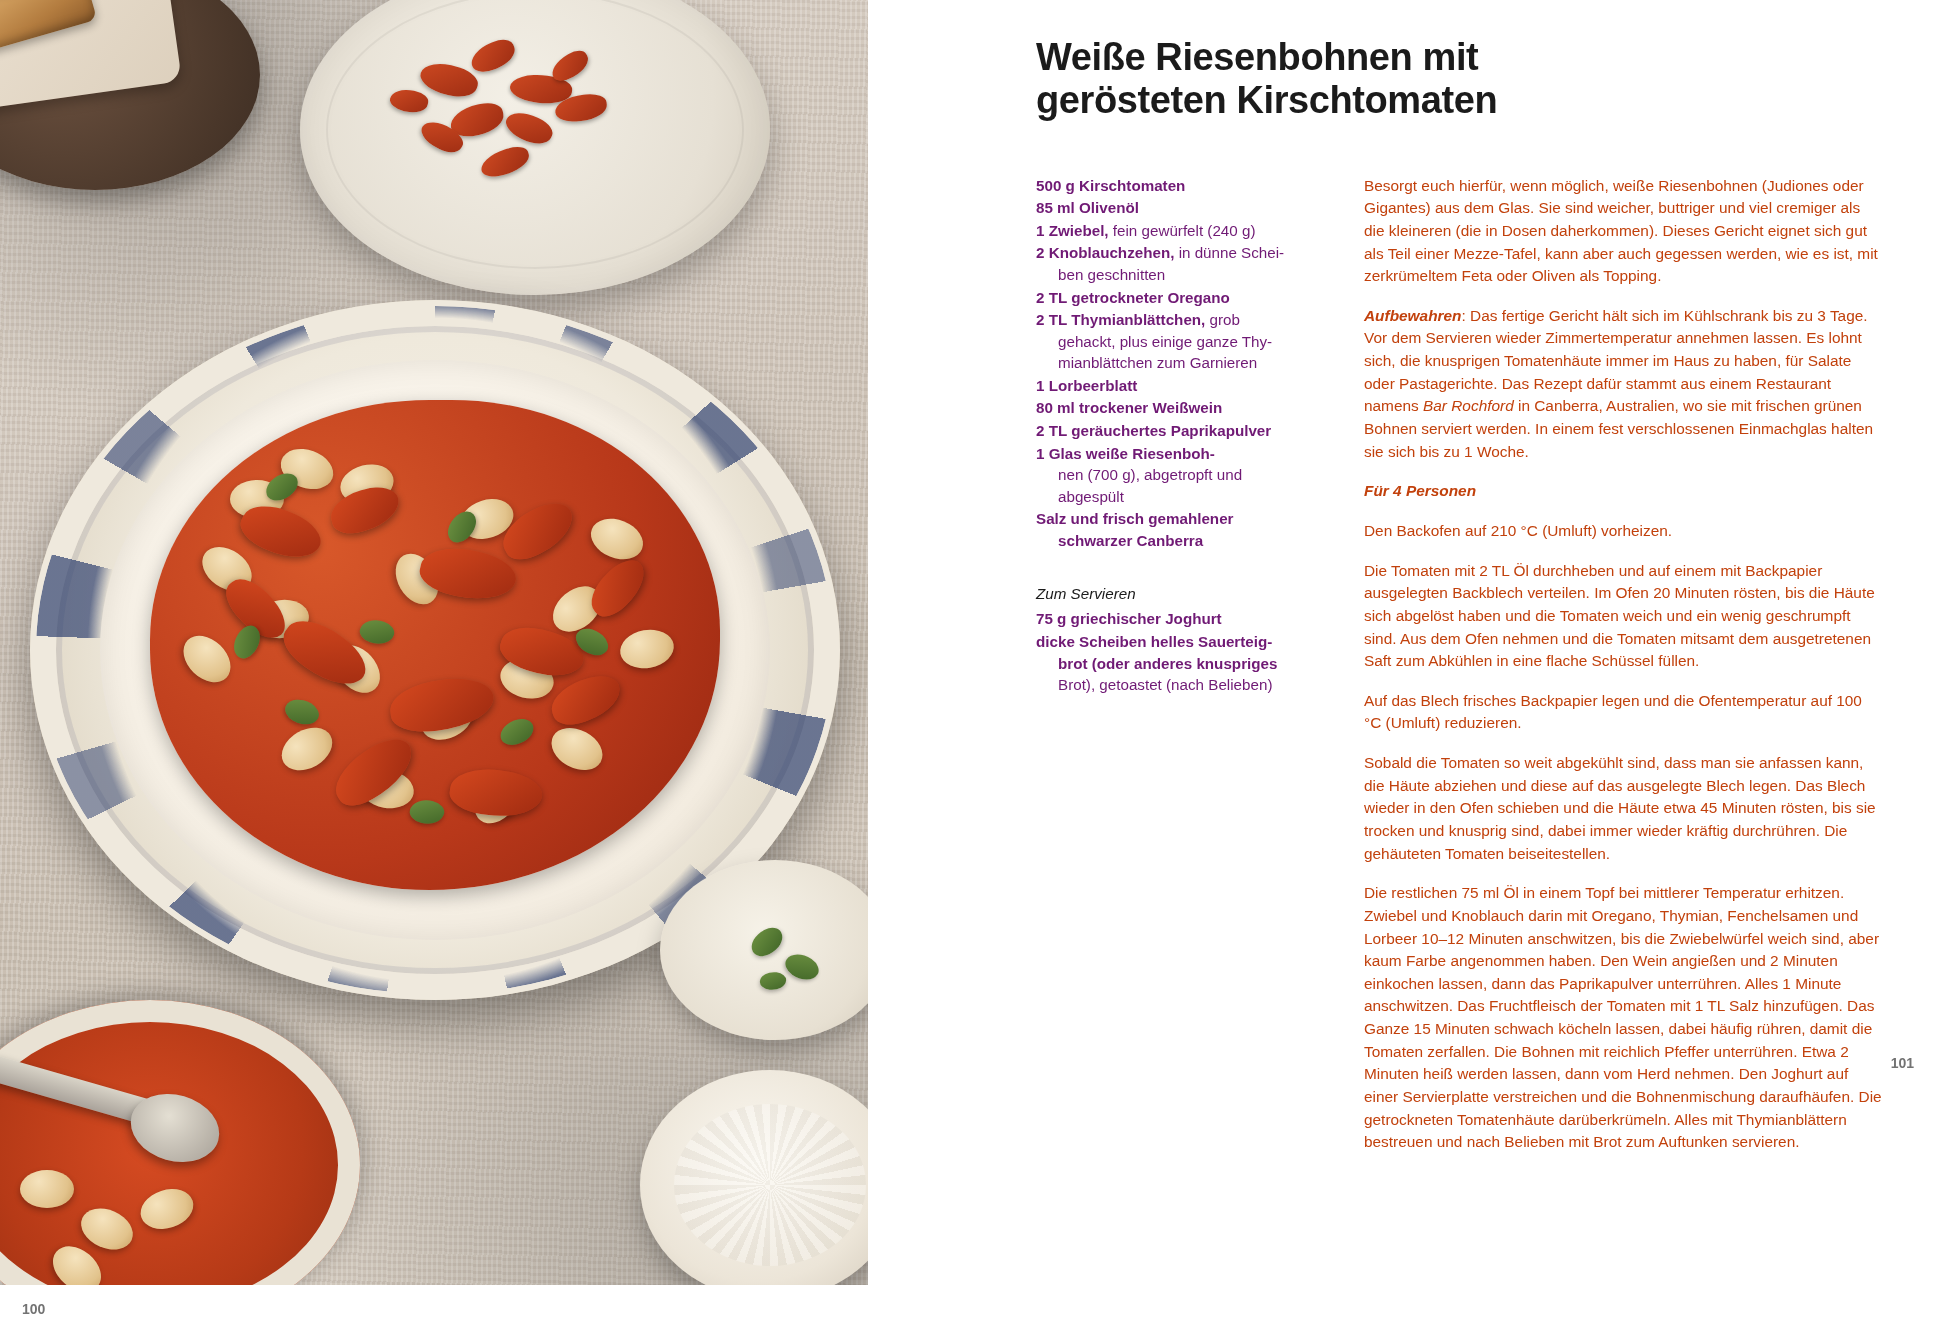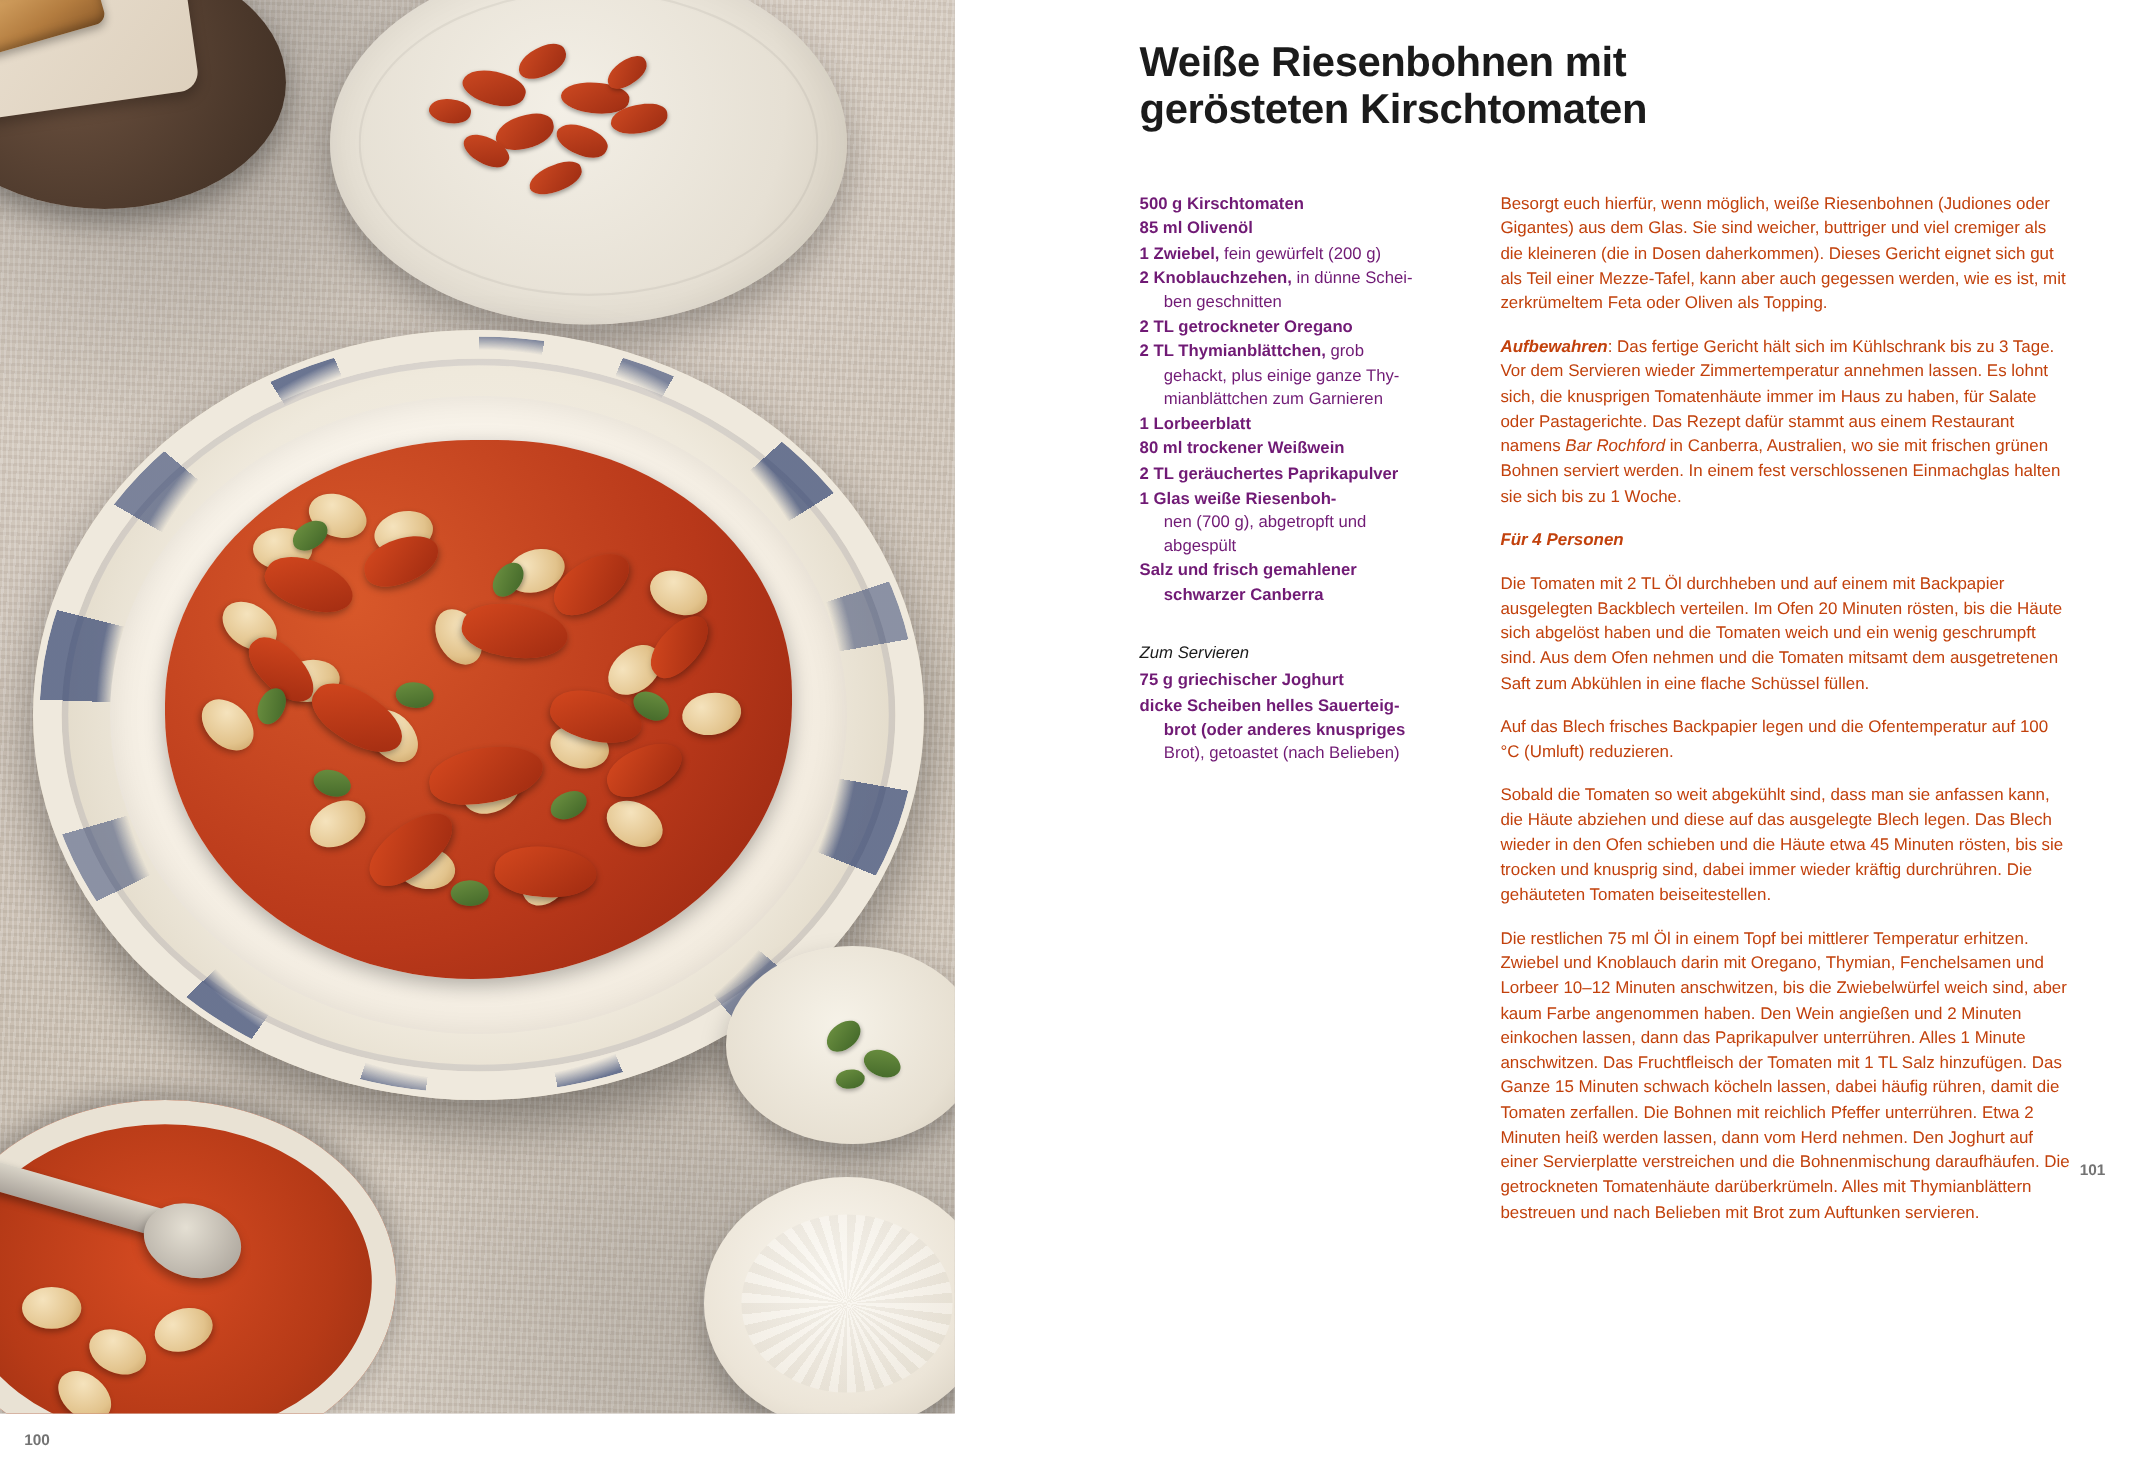--- a/index.html
+++ b/index.html
@@ -400,21 +400,21 @@
 
     <div class="cols">
 
       <div class="col-ingredients">
         <div class="ing-list">
 
           <div class="ing"><b>500 g Kirschtomaten</b><span></span></div>
 
           <div class="ing"><b>85 ml Olivenöl</b><span></span></div>
 
-          <div class="ing"><b>1 Zwiebel,</b><span> fein gewürfelt (200 g)</span></div>
+          <div class="ing"><b>1 Zwiebel,</b><span> fein gewürfelt (240 g)</span></div>
 
           <div class="ing"><b>2 Knoblauchzehen,</b><span> in dünne Schei-</span><span class="cont">ben geschnitten</span></div>
 
           <div class="ing"><b>2 TL getrockneter Oregano</b></div>
 
           <div class="ing"><b>2 TL Thymianblättchen,</b><span> grob</span><span class="cont">gehackt, plus einige ganze Thy-</span><span class="cont">mianblättchen zum Garnieren</span></div>
 
 
           <div class="ing"><b>1 Lorbeerblatt</b></div>
 
@@ -436,20 +436,21 @@
       </div>
 
       <div class="col-method">
         <div class="method">
           <p>Besorgt euch hierfür, wenn möglich, weiße Riesenbohnen (Judiones oder Gigantes) aus dem Glas. Sie sind weicher, buttriger und viel cremiger als die kleineren (die in Dosen daherkommen). Dieses Gericht eignet sich gut als Teil einer Mezze-Tafel, kann aber auch gegessen werden, wie es ist, mit zerkrümeltem Feta oder Oliven als Topping.</p>
 
           <p><span class="lead-in">Aufbewahren</span><span>: Das fertige Gericht hält sich im Kühlschrank bis zu 3 Tage. Vor dem Servieren wieder Zimmertemperatur annehmen lassen. Es lohnt sich, die knusprigen Tomatenhäute immer im Haus zu haben, für Salate oder Pastagerichte. Das Rezept dafür stammt aus einem Restaurant namens </span><span class="em">Bar Rochford</span><span> in Canberra, Australien, wo sie mit frischen grünen Bohnen serviert werden. In einem fest verschlossenen Einmachglas halten sie sich bis zu 1 Woche.</span></p>
 
           <p class="serves">Für 4 Personen</p>
 
+          <p>Den Backofen auf 210 °C (Umluft) vorheizen.</p>
           <p>Die Tomaten mit 2 TL Öl durchheben und auf einem mit Backpapier ausgelegten Backblech verteilen. Im Ofen 20 Minuten rösten, bis die Häute sich abgelöst haben und die Tomaten weich und ein wenig geschrumpft sind. Aus dem Ofen nehmen und die Tomaten mitsamt dem ausgetretenen Saft zum Abkühlen in eine flache Schüssel füllen.</p>
           <p>Auf das Blech frisches Backpapier legen und die Ofentemperatur auf 100 °C (Umluft) reduzieren.</p>
           <p>Sobald die Tomaten so weit abgekühlt sind, dass man sie anfassen kann, die Häute abziehen und diese auf das ausgelegte Blech legen. Das Blech wieder in den Ofen schieben und die Häute etwa 45 Minuten rösten, bis sie trocken und knusprig sind, dabei immer wieder kräftig durchrühren. Die gehäuteten Tomaten beiseitestellen.</p>
           <p>Die restlichen 75 ml Öl in einem Topf bei mittlerer Temperatur erhitzen. Zwiebel und Knoblauch darin mit Oregano, Thymian, Fenchelsamen und Lorbeer 10–12 Minuten anschwitzen, bis die Zwiebelwürfel weich sind, aber kaum Farbe angenommen haben. Den Wein angießen und 2 Minuten einkochen lassen, dann das Paprikapulver unterrühren. Alles 1 Minute anschwitzen. Das Fruchtfleisch der Tomaten mit 1 TL Salz hinzufügen. Das Ganze 15 Minuten schwach köcheln lassen, dabei häufig rühren, damit die Tomaten zerfallen. Die Bohnen mit reichlich Pfeffer unterrühren. Etwa 2 Minuten heiß werden lassen, dann vom Herd nehmen. Den Joghurt auf einer Servierplatte verstreichen und die Bohnenmischung daraufhäufen. Die getrockneten Tomatenhäute darüberkrümeln. Alles mit Thymianblättern bestreuen und nach Belieben mit Brot zum Auftunken servieren.</p>
         </div>
       </div>
 
     </div>
 
     <div class="folio folio-right">101</div>

